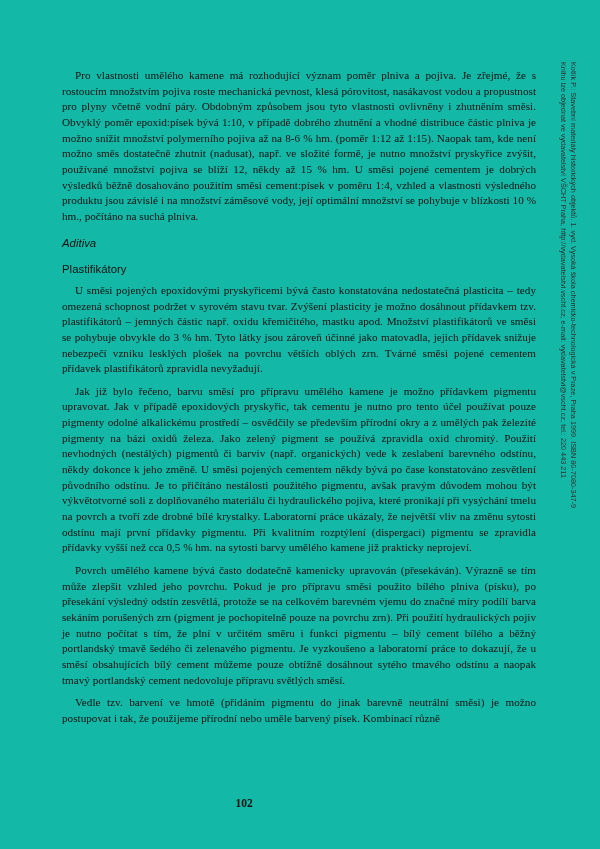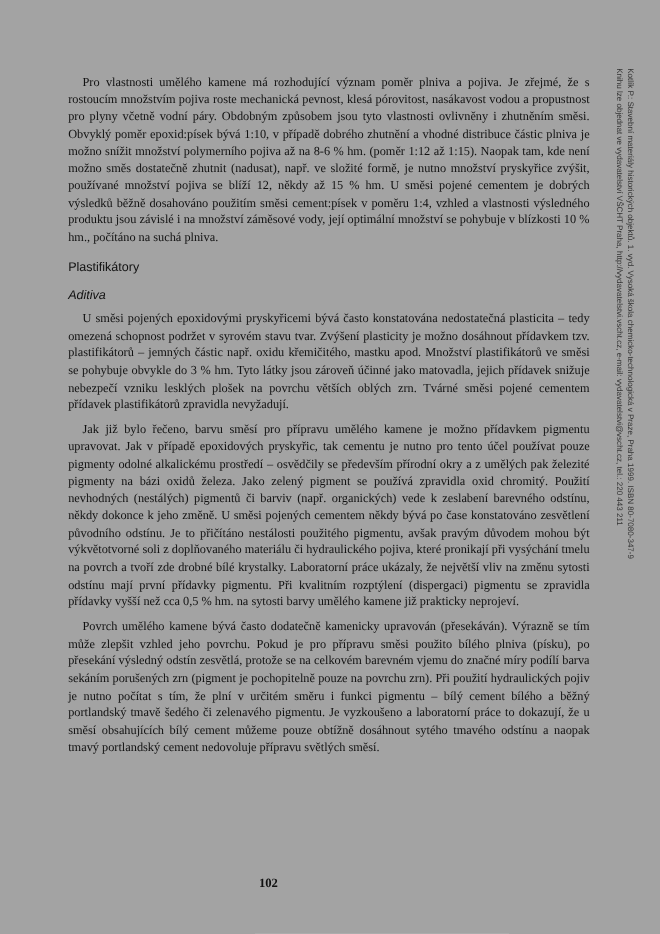--- a/index.html
+++ b/index.html
@@ -1,17 +1,17 @@
 <!DOCTYPE html>
 <html><head>
   <meta charset="utf-8">
   <style>
     html, body { margin: 0; padding: 0; background: #ffffff; }
     body { width: 600px; height: 849px; position: relative; overflow: hidden; }
-    .page { position: absolute; left: 0; top: 0; width: 600px; height: 849px; background: #a3a3a3; }
+    .page { position: absolute; left: 0; top: 0; width: 600px; height: 849px; background: #14b8a6; }
     .content {
       position: absolute; left: 62px; top: 68px; width: 474px;
       font-family: "Liberation Serif", serif; font-size: 11.2px; line-height: 15.65px;
       color: #111; text-align: justify;
     }
     .content p { margin: 0; text-indent: 13px; }
     .content p + p { margin-top: 7px; }
     .heading {
       font-family: "Liberation Sans", sans-serif; font-size: 11.4px; color: #111;
       margin: 11px 0 5px 0; text-indent: 0;
@@ -33,21 +33,22 @@
 
 <div class="page">
 
   <div class="side">
     <div>Kotlík P.: Stavební materiály historických objektů. 1. vyd. Vysoká škola chemicko-technologická v Praze, Praha 1999. ISBN 80-7080-347-9</div>
     <div>Knihu lze objednat ve vydavatelství VŠCHT Praha, http://vydavatelstvi.vscht.cz, e-mail: vydavatelstvi@vscht.cz, tel.: 220 443 211</div>
   </div>
 
   <div class="content">
     <p>Pro vlastnosti umělého kamene má rozhodující význam poměr plniva a pojiva. Je zřejmé, že s rostoucím množstvím pojiva roste mechanická pevnost, klesá pórovitost, nasákavost vodou a propustnost pro plyny včetně vodní páry. Obdobným způsobem jsou tyto vlastnosti ovlivněny i zhutněním směsi. Obvyklý poměr epoxid:písek bývá 1:10, v případě dobrého zhutnění a vhodné distribuce částic plniva je možno snížit množství polymerního pojiva až na 8-6 % hm. (poměr 1:12 až 1:15). Naopak tam, kde není možno směs dostatečně zhutnit (nadusat), např. ve složité formě, je nutno množství pryskyřice zvýšit, používané množství pojiva se blíží 12, někdy až 15 % hm. U směsi pojené cementem je dobrých výsledků běžně dosahováno použitím směsi cement:písek v poměru 1:4, vzhled a vlastnosti výsledného produktu jsou závislé i na množství záměsové vody, její optimální množství se pohybuje v blízkosti 10 % hm., počítáno na suchá plniva.</p>
+    <div class="heading italic">Aditiva</div>
     <div class="heading">Plastifikátory</div>
-    <div class="heading italic">Aditiva</div>
     <p>U směsi pojených epoxidovými pryskyřicemi bývá často konstatována nedostatečná plasticita – tedy omezená schopnost podržet v syrovém stavu tvar. Zvýšení plasticity je možno dosáhnout přídavkem tzv. plastifikátorů – jemných částic např. oxidu křemičitého, mastku apod. Množství plastifikátorů ve směsi se pohybuje obvykle do 3 % hm. Tyto látky jsou zároveň účinné jako matovadla, jejich přídavek snižuje nebezpečí vzniku lesklých plošek na povrchu větších oblých zrn. Tvárné směsi pojené cementem přídavek plastifikátorů zpravidla nevyžadují.</p>
     <p>Jak již bylo řečeno, barvu směsí pro přípravu umělého kamene je možno přídavkem pigmentu upravovat. Jak v případě epoxidových pryskyřic, tak cementu je nutno pro tento účel používat pouze pigmenty odolné alkalickému prostředí – osvědčily se především přírodní okry a z umělých pak železité pigmenty na bázi oxidů železa. Jako zelený pigment se používá zpravidla oxid chromitý. Použití nevhodných (nestálých) pigmentů či barviv (např. organických) vede k zeslabení barevného odstínu, někdy dokonce k jeho změně. U směsi pojených cementem někdy bývá po čase konstatováno zesvětlení původního odstínu. Je to přičítáno nestálosti použitého pigmentu, avšak pravým důvodem mohou být výkvětotvorné soli z doplňovaného materiálu či hydraulického pojiva, které pronikají při vysýchání tmelu na povrch a tvoří zde drobné bílé krystalky. Laboratorní práce ukázaly, že největší vliv na změnu sytosti odstínu mají první přídavky pigmentu. Při kvalitním rozptýlení (dispergaci) pigmentu se zpravidla přídavky vyšší než cca 0,5 % hm. na sytosti barvy umělého kamene již prakticky neprojeví.</p>
     <p>Povrch umělého kamene bývá často dodatečně kamenicky upravován (přesekáván). Výrazně se tím může zlepšit vzhled jeho povrchu. Pokud je pro přípravu směsi použito bílého plniva (písku), po přesekání výsledný odstín zesvětlá, protože se na celkovém barevném vjemu do značné míry podílí barva sekáním porušených zrn (pigment je pochopitelně pouze na povrchu zrn). Při použití hydraulických pojiv je nutno počítat s tím, že plní v určitém směru i funkci pigmentu – bílý cement bílého a běžný portlandský tmavě šedého či zelenavého pigmentu. Je vyzkoušeno a laboratorní práce to dokazují, že u směsí obsahujících bílý cement můžeme pouze obtížně dosáhnout sytého tmavého odstínu a naopak tmavý portlandský cement nedovoluje přípravu světlých směsí.</p>
+    <p>Vedle tzv. barvení ve hmotě (přidáním pigmentu do jinak barevně neutrální směsi) je možno postupovat i tak, že použijeme přírodní nebo uměle barvený písek. Kombinací různě</p>
   </div>
 
   <div class="pagenum">102</div>
 </div>
 
 </body></html>

